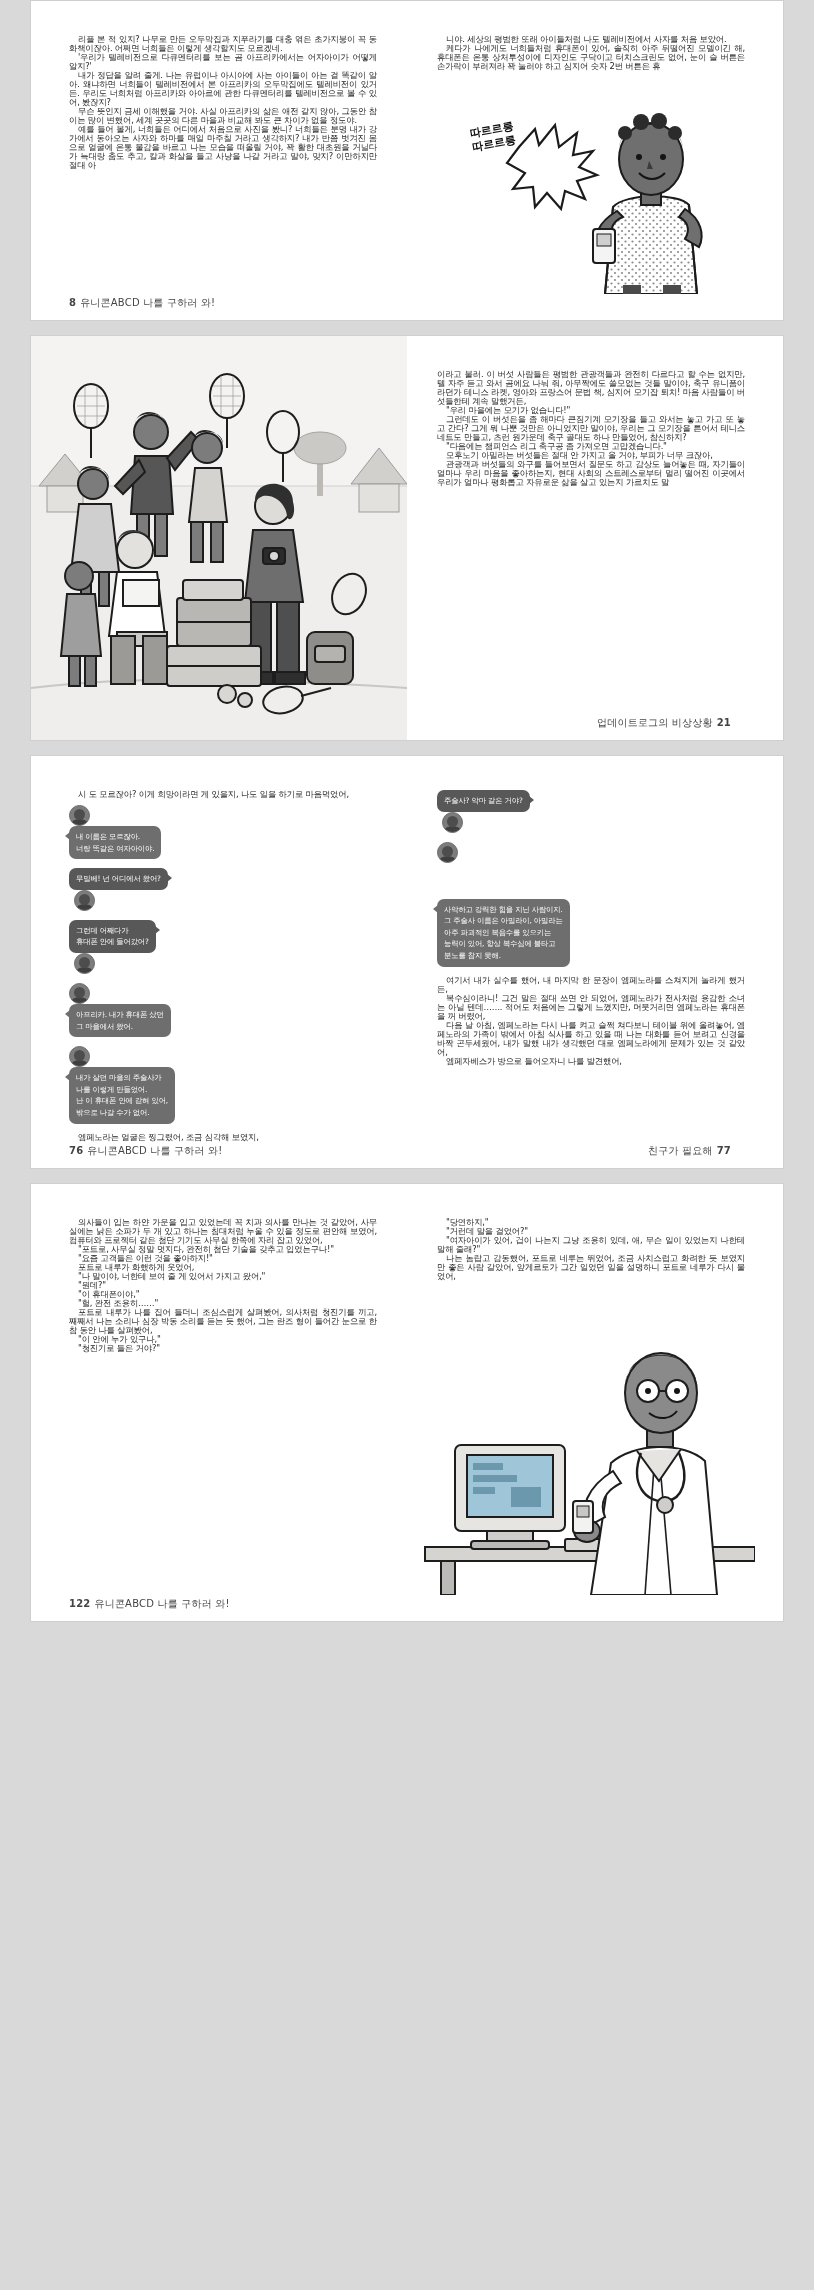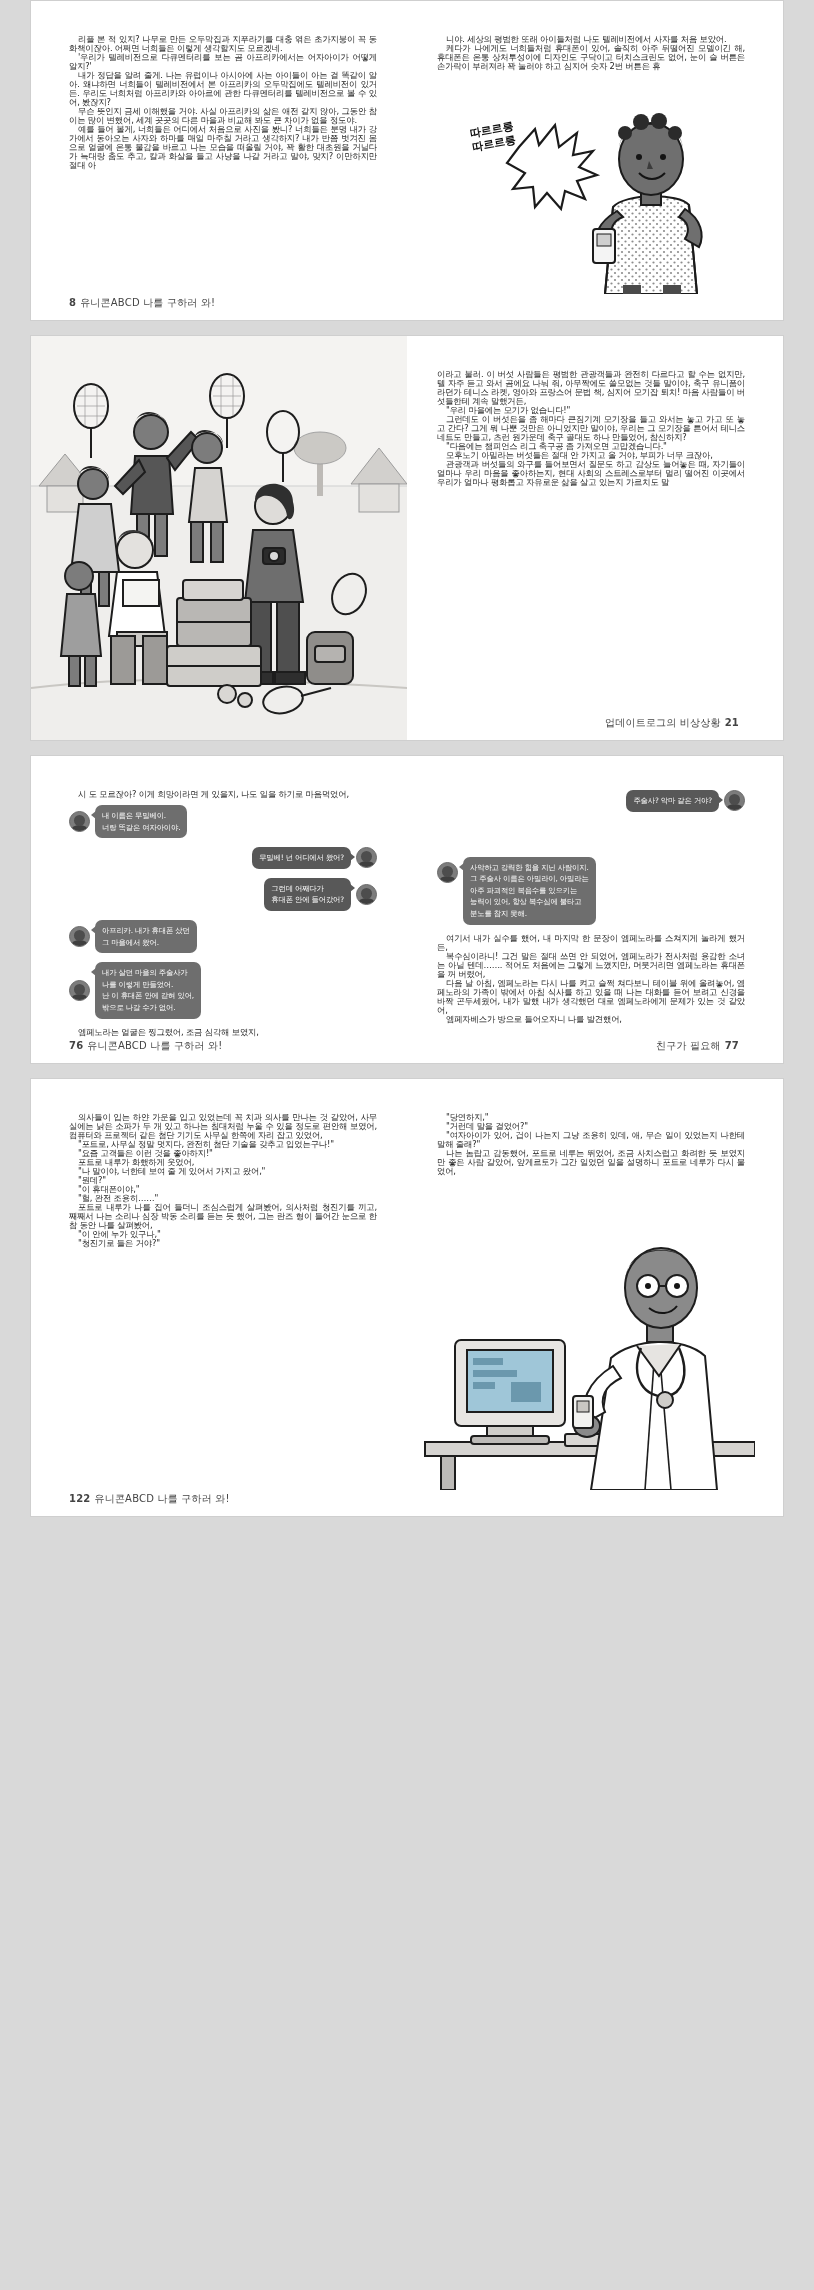--- a/index.html
+++ b/index.html
@@ -34,21 +34,21 @@
   p.body.noindent{text-indent:0;}
   p.quote{text-indent:9px;}
   .folio{
     position:absolute;
     bottom:10px;
     font-size:10px;
     color:#444;
     letter-spacing:0.2px;
   }
   .folio.left{left:38px;}
-  .folio.right{right:44px;text-align:right;}
+  .folio.right{right:52px;text-align:right;}
   .folio .num{font-weight:bold;margin-right:4px;}
   .folio .num.after{margin-right:0;margin-left:4px;}
 
   
   .illus-phone{
     position:relative;
     height:215px;
     margin-top:8px;
   }
   .girl-svg{position:absolute;right:-6px;bottom:0;}
@@ -67,21 +67,21 @@
   .illus-group{
     width:100%;
     height:404px;
     position:relative;
     background:#f2f2f0;
     overflow:hidden;
   }
 
   
   .chat{margin-top:6px;}
-  .msg{display:flex;align-items:center;margin-bottom:9px;}
+  .msg{display:flex;align-items:flex-start;margin-bottom:9px;flex-direction:column;}
   .msg.me{justify-content:flex-end;}
   .avatar{
     width:19px;height:19px;border-radius:50%;
     background:#7c7c7c;flex:0 0 19px;margin-right:5px;
     position:relative;overflow:hidden;border:1px solid #6a6a6a;
   }
   .avatar.r{margin-right:0;margin-left:5px;}
   .avatar::after{
     content:"";position:absolute;left:4px;top:3px;width:11px;height:11px;
     border-radius:50%;background:#4d4d4d;
@@ -323,21 +323,21 @@
   </div>
 
   <div class="spread">
     <div class="spread-inner">
       <div class="col left">
         <p class="body">시 도 모르잖아? 이게 희망이라면 게 있을지, 나도 일을 하기로 마음먹었어,</p>
 
         <div class="chat">
           <div class="msg">
             <div class="avatar"></div>
-            <div class="bubble tail-l" style="white-space:pre-line;">내 이름은 무밀베이.
+            <div class="bubble tail-l" style="white-space:pre-line;">내 이름은 모르잖아.
 너랑 똑같은 여자아이야.</div>
           </div>
           <div class="msg me">
             <div class="bubble dark tail-r" style="white-space:pre-line;">무밀베! 넌 어디에서 왔어?</div>
             <div class="avatar r"></div>
           </div>
           <div class="msg me">
             <div class="bubble dark tail-r" style="white-space:pre-line;">그런데 어째다가
 휴대폰 안에 들어갔어?</div>
             <div class="avatar r"></div>

